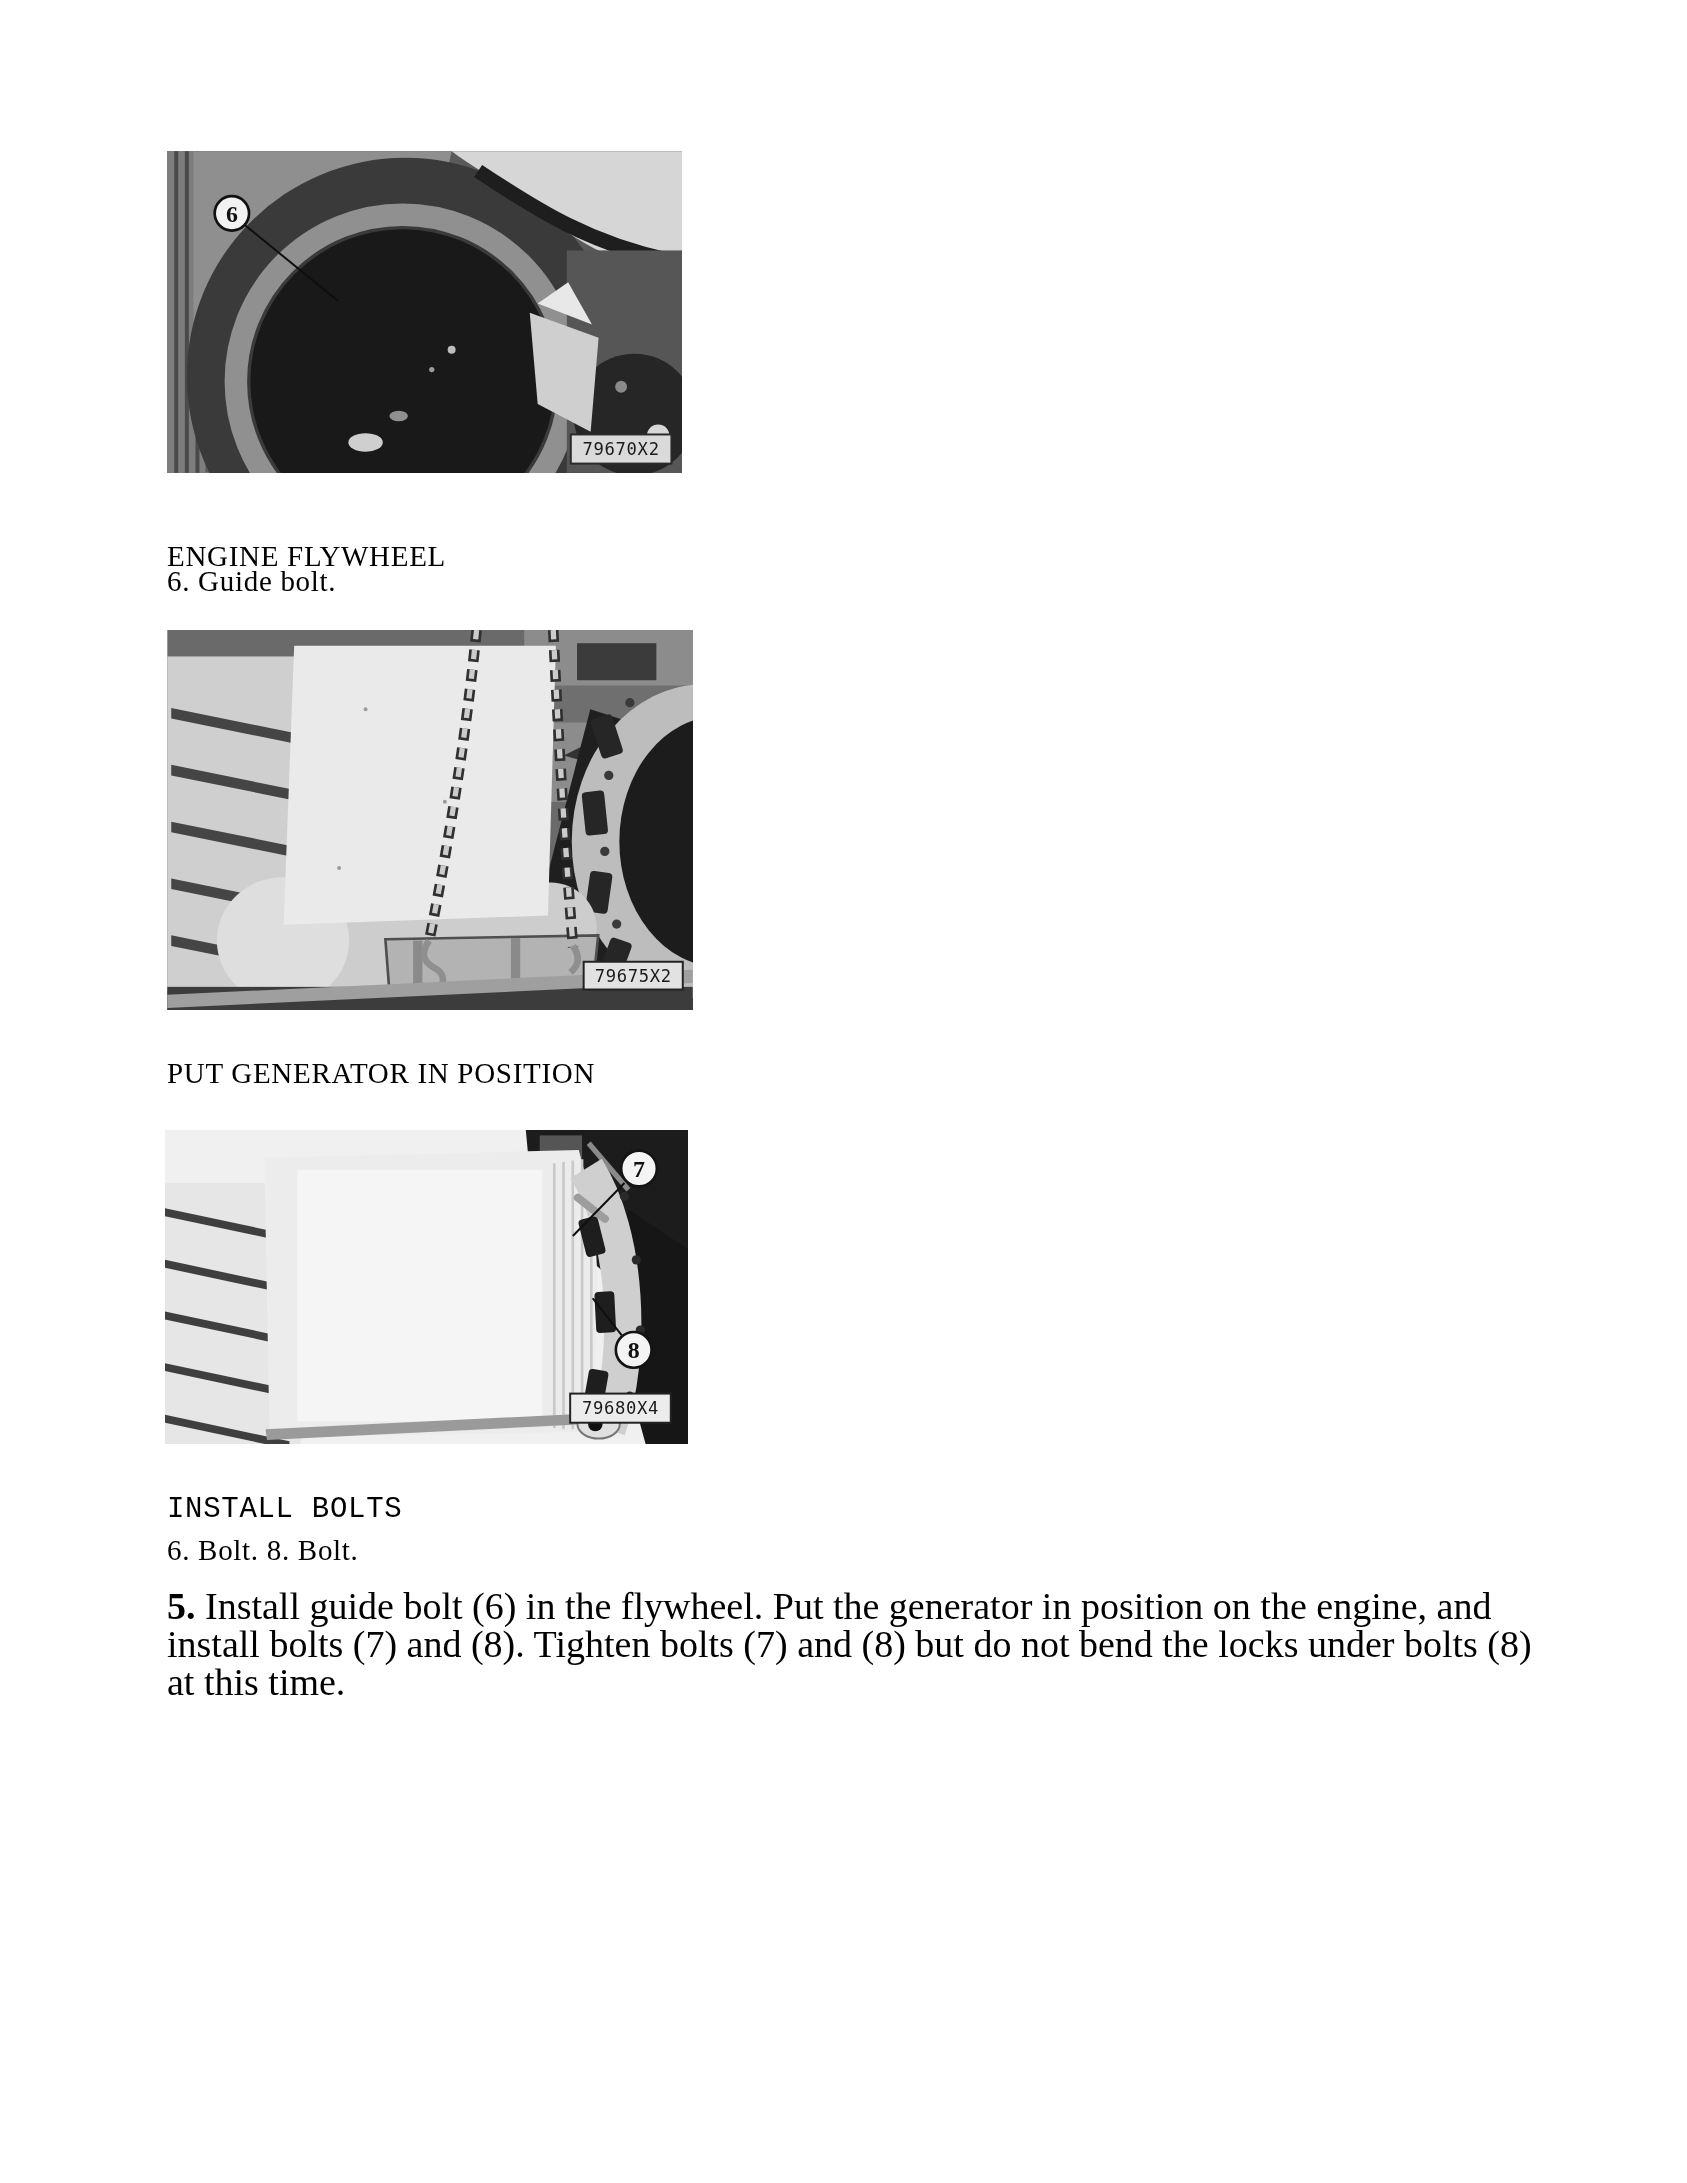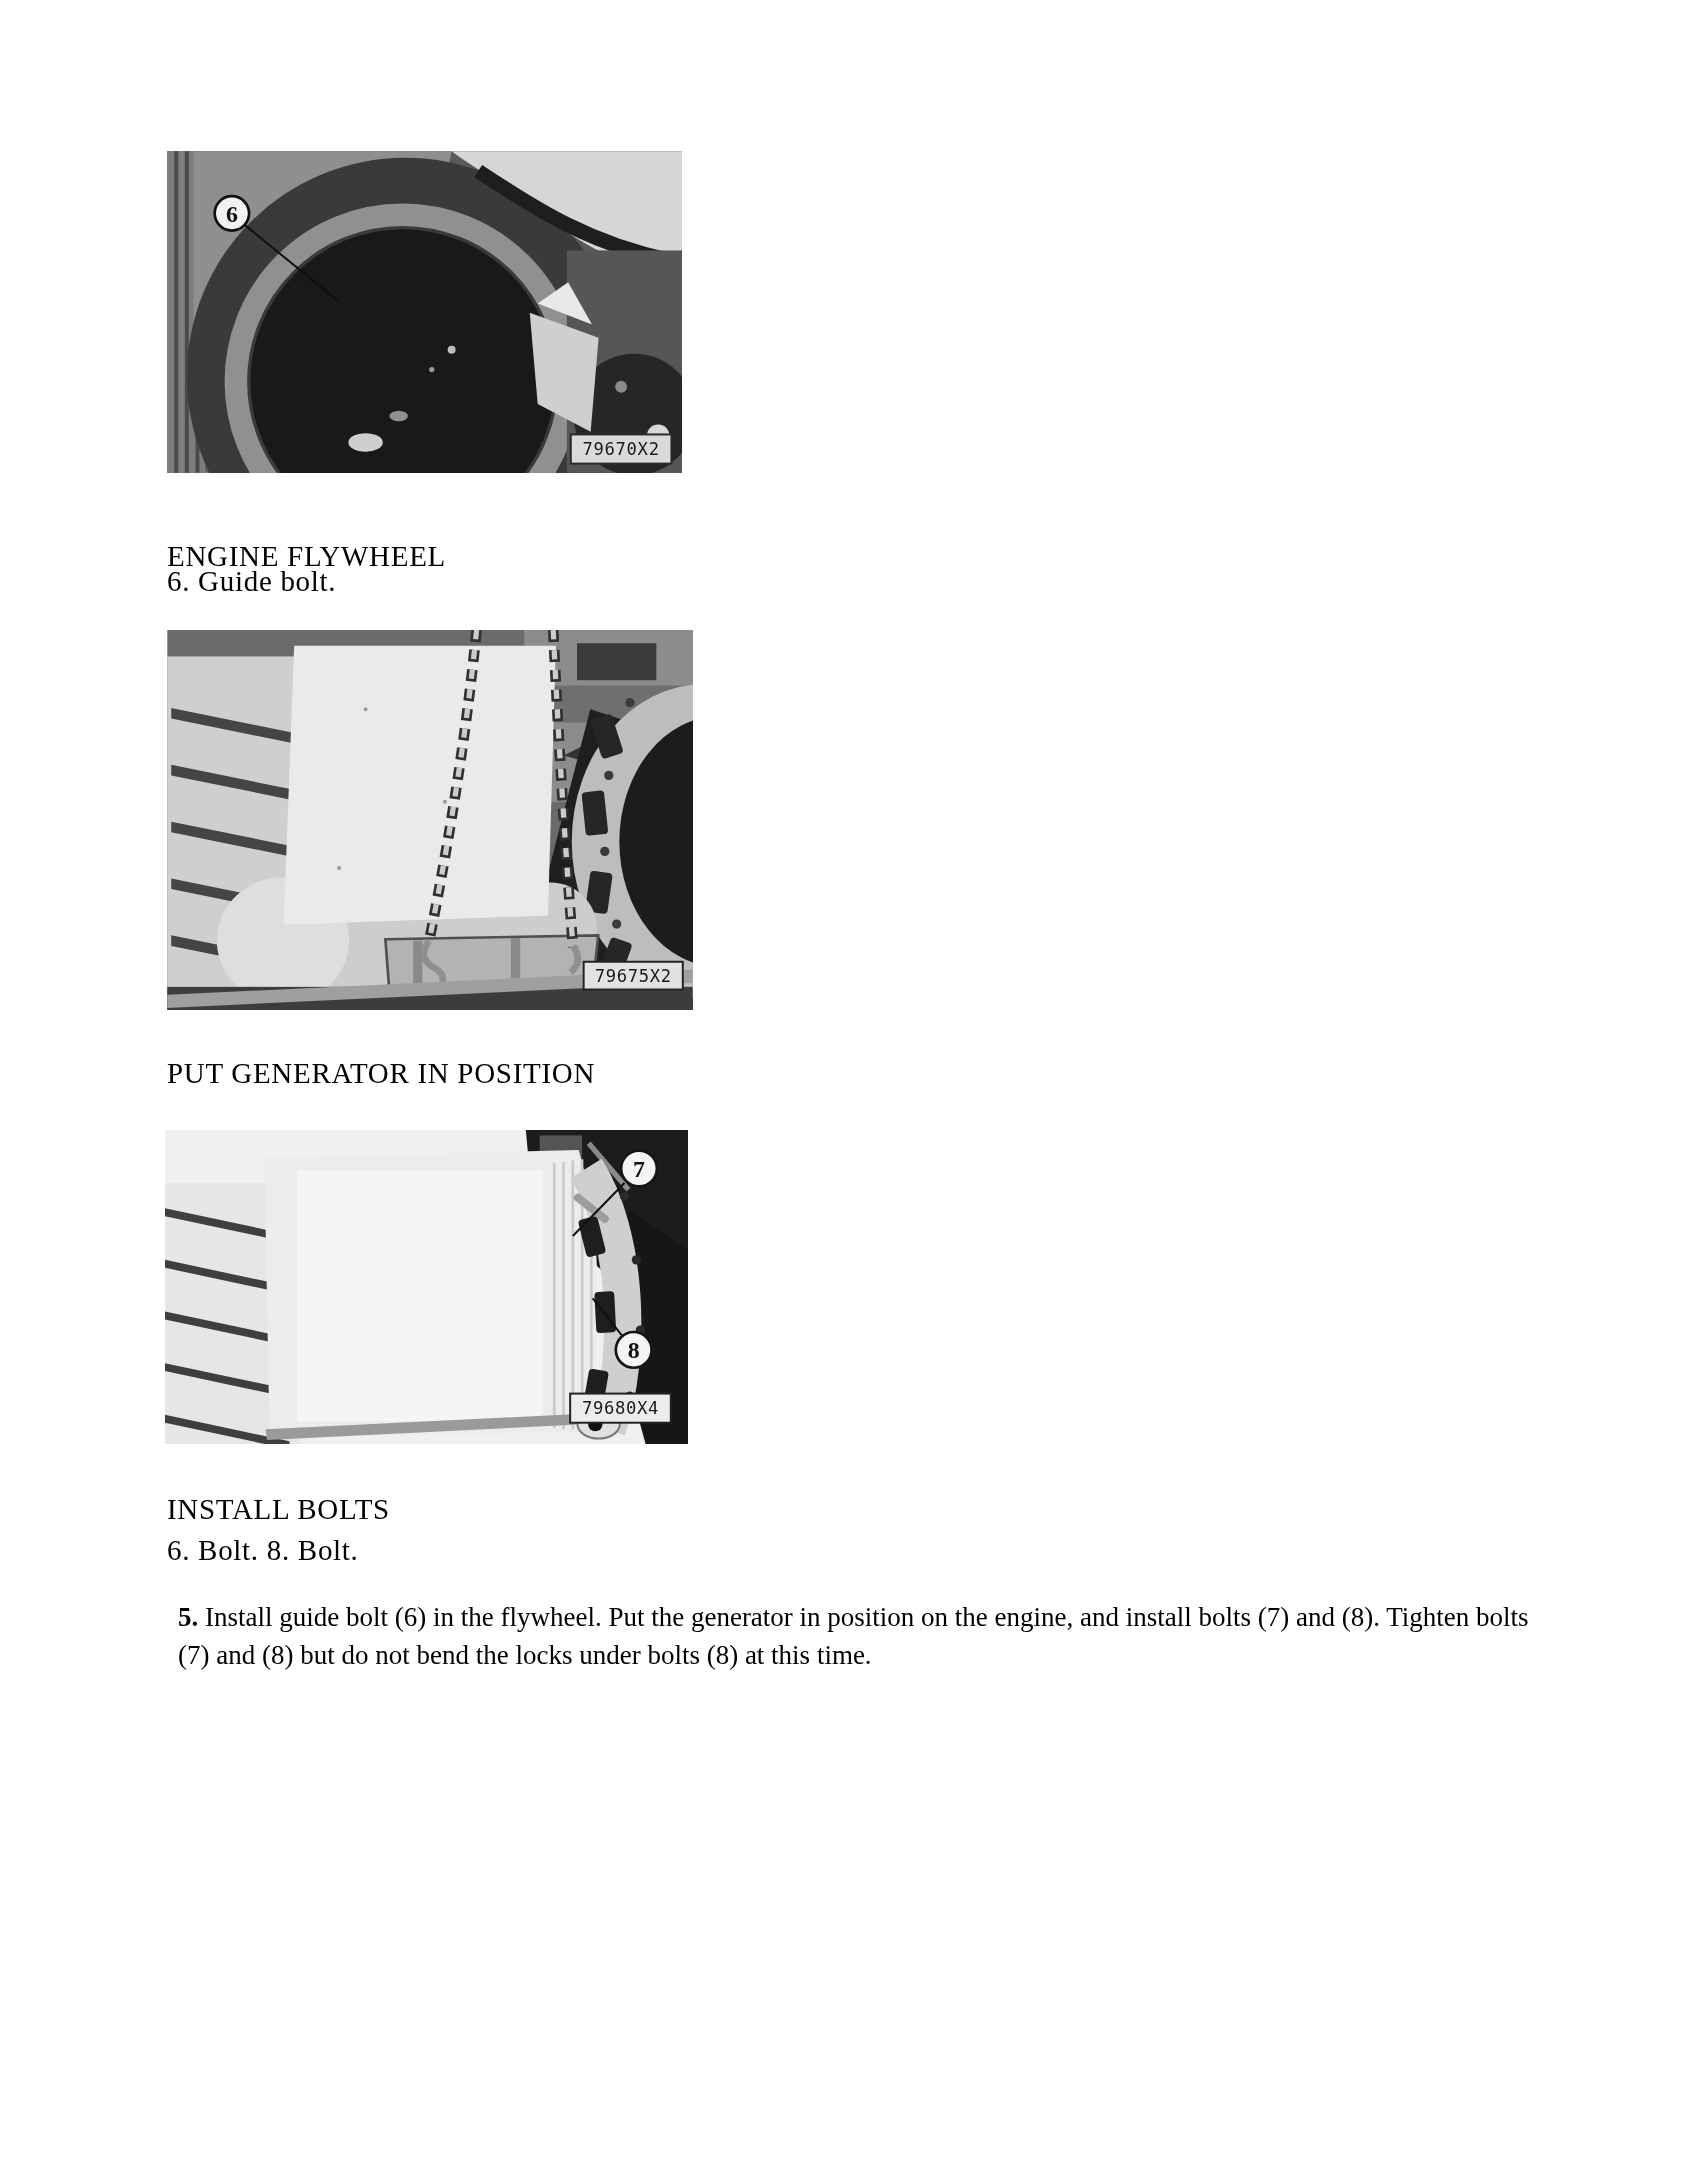--- a/index.html
+++ b/index.html
@@ -19,23 +19,23 @@
     left:167px;
     font-size:29px;
     line-height:41px;
     white-space:pre;
     letter-spacing:0.7px;
   }
   .step {
     position:absolute;
     left:167px;
     width:1376px;
-    font-size:27px;
+    font-size:38px;
     line-height:38px;
-    margin:11px;
+    margin:0;
   }
   .step .step-num { font-weight:bold; }
   .photo-id-text {
     font-family:"DejaVu Sans Mono", monospace;
     font-size:26px;
     letter-spacing:1px;
     fill:#1a1a1a;
   }
   .callout-text {
     font-family:"Liberation Serif", serif;
@@ -190,20 +190,20 @@
 
       <line x1="690" y1="310" x2="646" y2="254" stroke="#0f0f0f" stroke-width="3"></line>
       <circle cx="708" cy="332" r="27" fill="#f4f4f4" stroke="#141414" stroke-width="4"></circle>
       <text x="708" y="345" text-anchor="middle" class="callout-text">8</text>
 
       <rect x="612" y="398" width="152" height="44" fill="#ececec" stroke="#222222" stroke-width="3"></rect>
       <text x="688" y="429" text-anchor="middle" class="photo-id-text">79680X4</text>
     </svg>
   </div>
 
-  <div class="cap" style="top:1489px;">INSTALL BOLTS</div>
+  <div class="cap" style="top:1489px;font-family:Liberation Mono, monospace;">INSTALL BOLTS</div>
   <div class="cap" style="top:1530px;">6. Bolt. 8. Bolt.</div>
 
   <p class="step" style="top:1587px;"><b class="step-num">5.</b> <span>Install guide bolt (6) in the flywheel. Put the generator in position on the engine, and install bolts (7) and (8). Tighten bolts (7) and (8) but do not bend the locks under bolts (8) at this time.</span></p>
 
 
 </div>
 
 
 </body></html>

